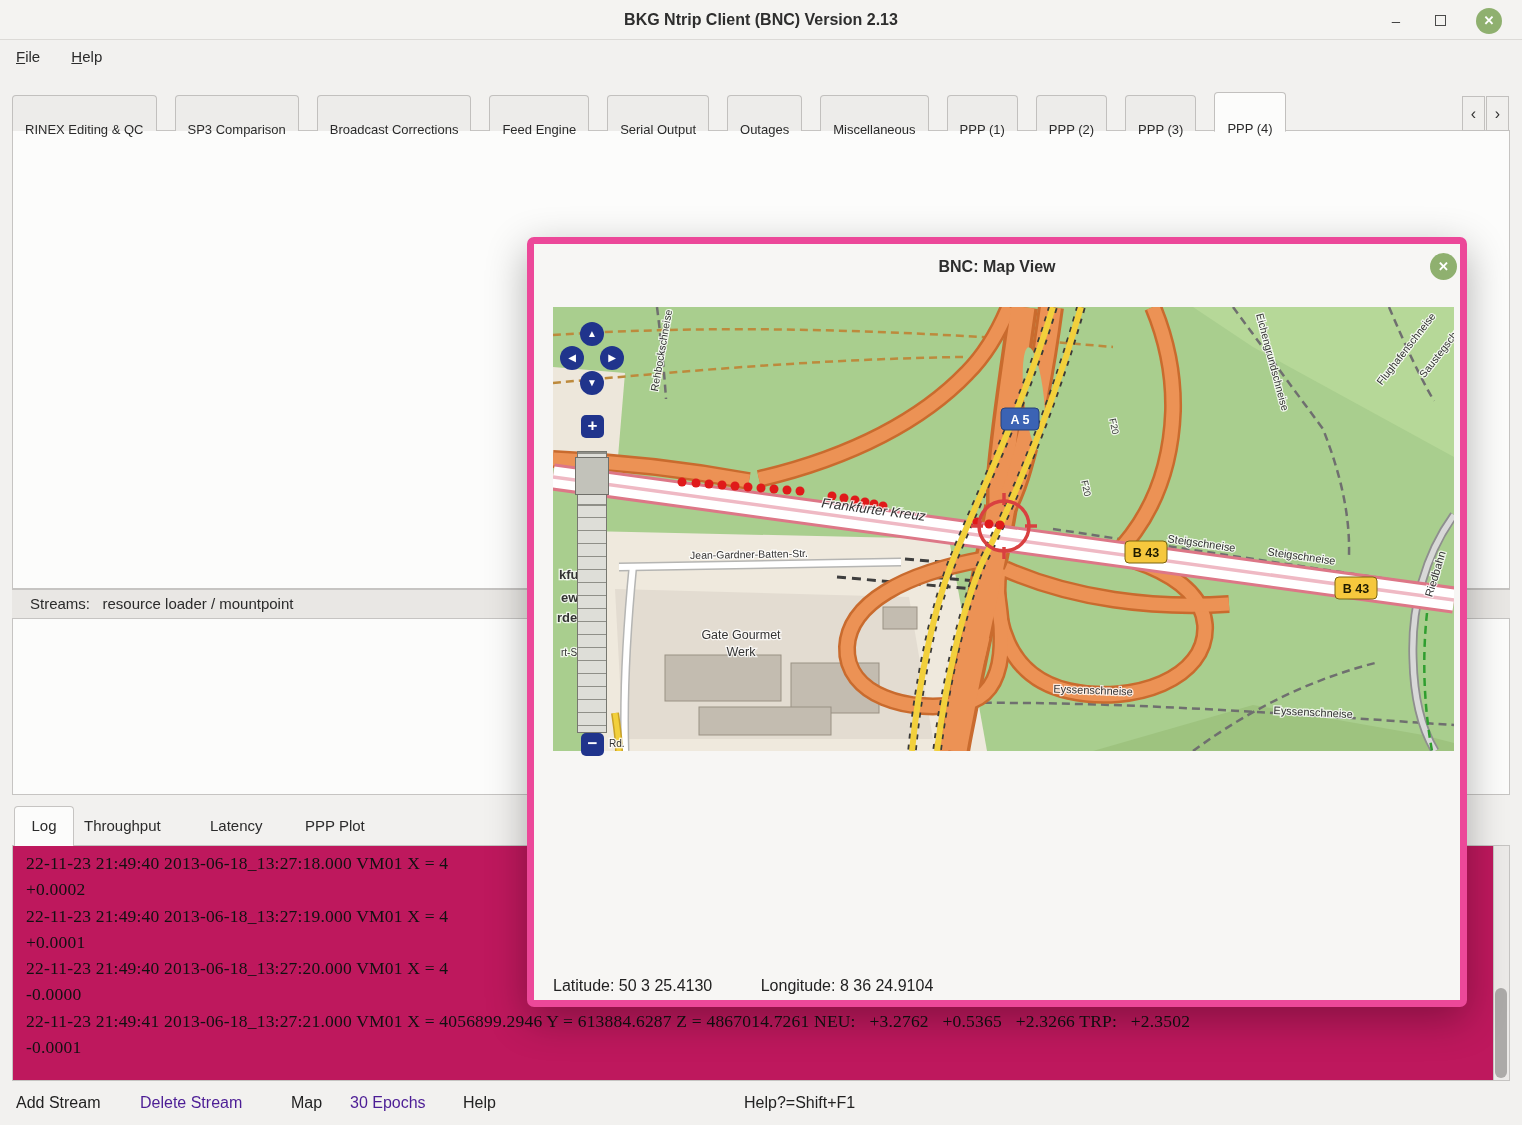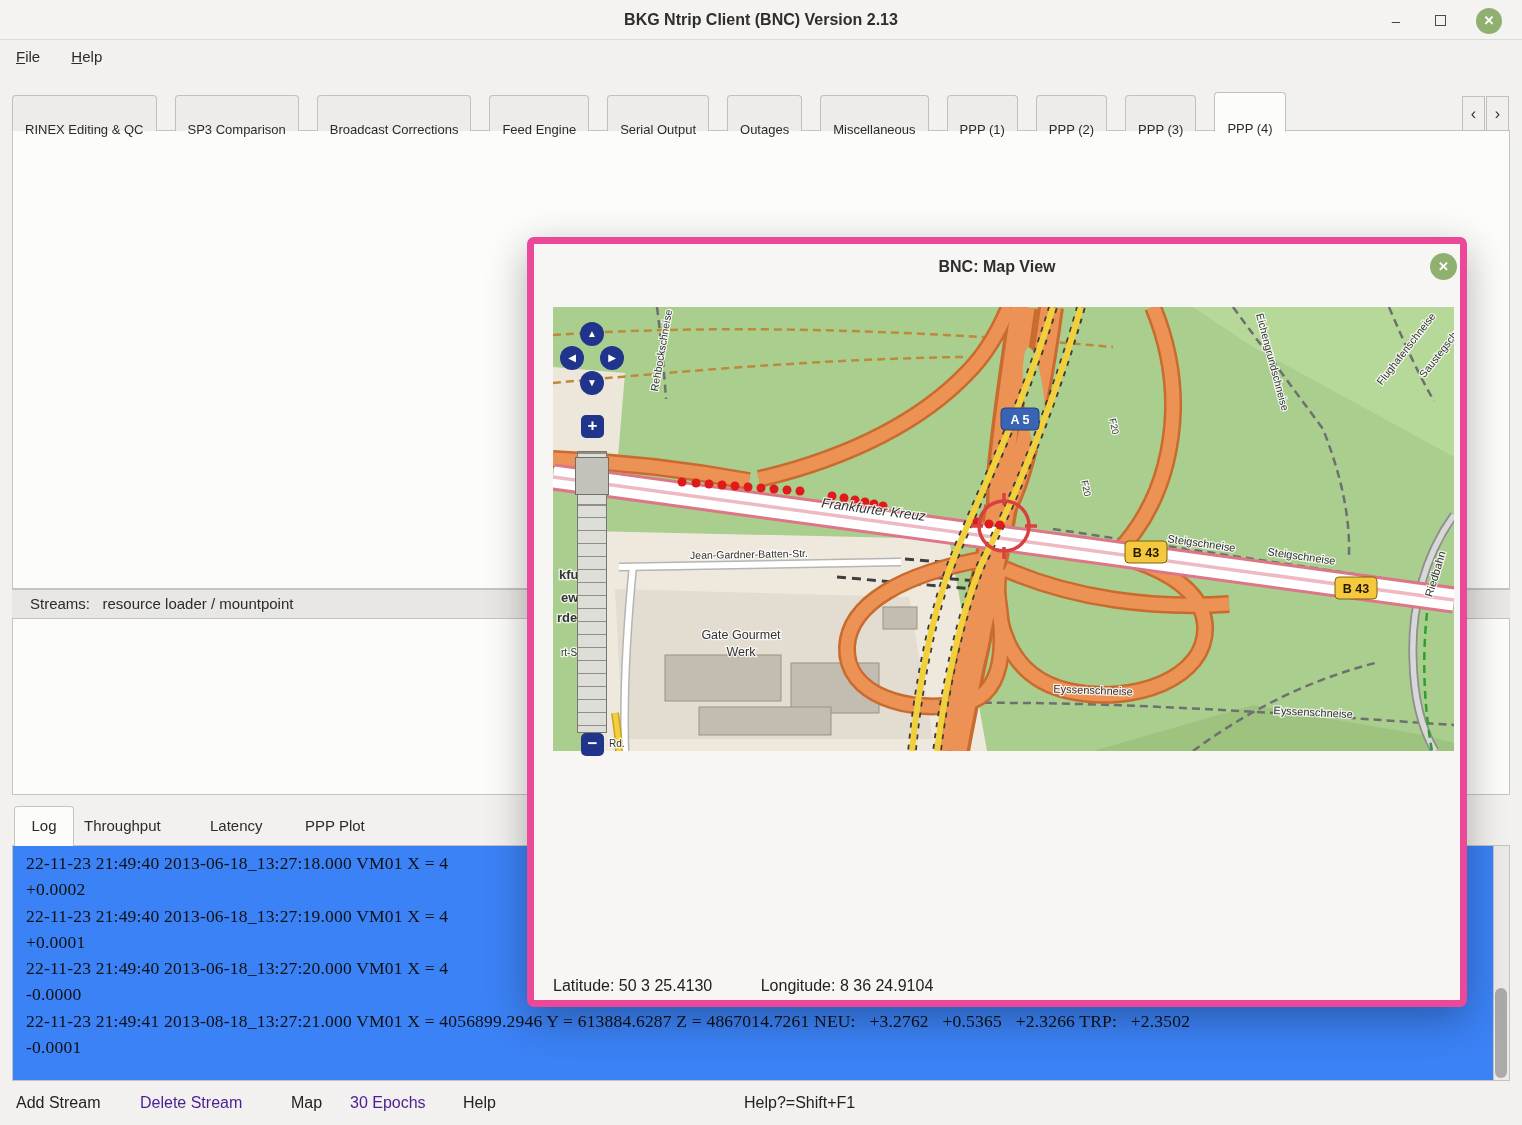--- a/index.html
+++ b/index.html
@@ -58,21 +58,21 @@
     line-height:28px; padding-left:18px; font-size:15px; white-space:pre; z-index:1; }
   .streams-body { position:absolute; left:12px; top:619px; width:1498px; height:176px;
     background:#FCFCFB; border:1px solid #C6C4C2; border-top:none; z-index:1; }
   
   .logtab-active { position:absolute; left:14px; top:806px; width:60px; height:40px;
     background:#FCFCFB; border:1px solid #C6C4C2; border-bottom:none; border-radius:4px 4px 0 0;
     text-align:center; line-height:38px; font-size:15px; z-index:2; }
   .logtab { position:absolute; top:806px; height:40px; line-height:40px; font-size:15px; }
   
   .log-area { position:absolute; left:12px; top:845px; width:1498px; height:236px;
-    background:#3b82f6; border:1px solid #C6C4C2; z-index:1; overflow:hidden;
+    background:#be185d; border:1px solid #C6C4C2; z-index:1; overflow:hidden;
     padding:4px 24px 0 13px; }
   .log-line { font-family:"Liberation Serif", serif; font-size:17.5px; line-height:26.3px;
     white-space:pre; color:#111; letter-spacing:0.2px; }
   .log-scroll-track { position:absolute; left:1493px; top:846px; width:16px; height:234px;
     background:#ECEAE8; border-left:1px solid #C6C4C2; z-index:1; }
   .log-scroll-thumb { position:absolute; left:1495px; top:988px; width:12px; height:90px;
     background:#ACAAA8; border-radius:6px; z-index:1; }
   
   .toolbar { position:absolute; left:0; top:1081px; width:1522px; height:44px;padding-left:24px; }
   .tb-item { position:absolute; top:0; height:44px; line-height:44px; font-size:16px; color:#222; }
@@ -186,21 +186,21 @@
 <span class="logtab" style="left:210px;">Latency</span>
 <span class="logtab" style="left:305px;">PPP Plot</span>
 
 <div class="log-area">
   <div class="log-line">22-11-23 21:49:40 2013-06-18_13:27:18.000 VM01 X = 4</div>
   <div class="log-line">+0.0002</div>
   <div class="log-line">22-11-23 21:49:40 2013-06-18_13:27:19.000 VM01 X = 4</div>
   <div class="log-line">+0.0001</div>
   <div class="log-line">22-11-23 21:49:40 2013-06-18_13:27:20.000 VM01 X = 4</div>
   <div class="log-line">-0.0000</div>
-  <div class="log-line">22-11-23 21:49:41 2013-08-18_13:27:21.000 VM01 X = 4056899.2946 Y = 613884.6287 Z = 4867014.7261 NEU:   +3.2762   +0.5365   +2.3266 TRP:   +2.3502</div>
+  <div class="log-line">22-11-23 21:49:41 2013-06-18_13:27:21.000 VM01 X = 4056899.2946 Y = 613884.6287 Z = 4867014.7261 NEU:   +3.2762   +0.5365   +2.3266 TRP:   +2.3502</div>
   <div class="log-line">-0.0001</div>
 </div>
 <div class="log-scroll-track"></div>
 <div class="log-scroll-thumb"></div>
 
 <div class="toolbar">
   <span class="tb-item" style="left:16px;">Add Stream</span>
   <span class="tb-item disabled" style="left:140px;">Delete Stream</span>
   <span class="tb-item" style="left:291px;">Map</span>
   <span class="tb-item disabled" style="left:350px;">30 Epochs</span>

